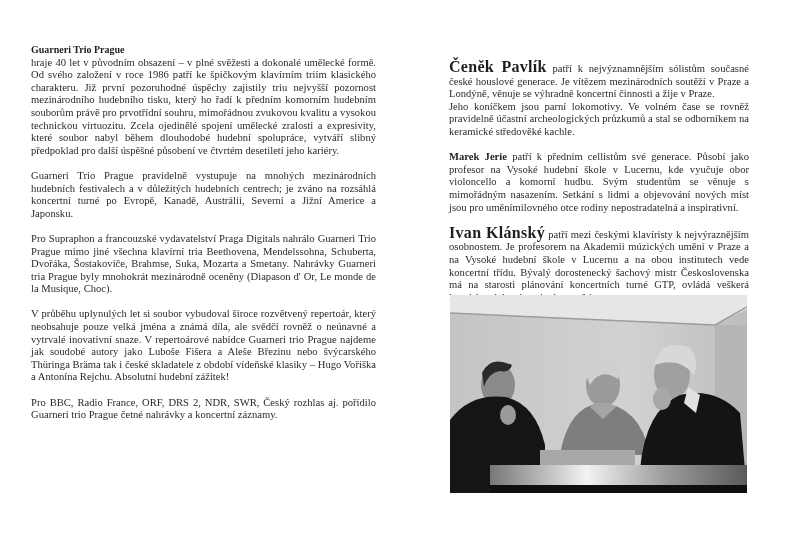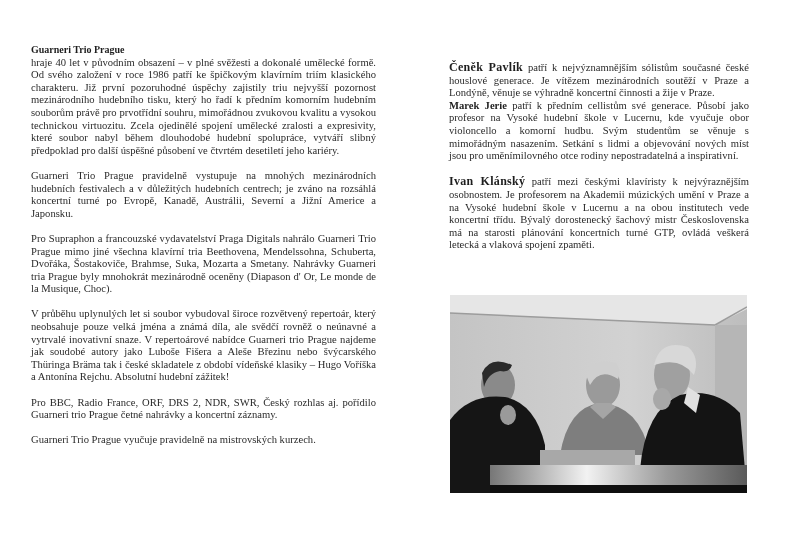--- a/index.html
+++ b/index.html
@@ -6,42 +6,42 @@
   body {
     width: 800px; height: 559px; background: #ffffff; position: relative; overflow: hidden;
     font-family: "Liberation Serif", "DejaVu Serif", serif; color: #2a2a2a;
   }
   .col { position: absolute; font-size: 10.6px; line-height: 12.6px; }
   .left { left: 31px; top: 44px; width: 345px; }
   .right { left: 449px; top: 61px; width: 300px; }
   p { margin: 0 0 12.6px 0; text-align: justify; }
   .title { font-weight: bold; font-size: 10px; color: #1e1e1e; display: block; line-height: 12.6px; }
   .name { font-weight: bold; color: #1e1e1e; }
-  .name.big { font-size: 12px; letter-spacing: 0.3px; }
+  .name.big { font-size: 16px; letter-spacing: 0.3px; }
   .photo {
     position: absolute; left: 450px; top: 295px; width: 297px; height: 198px; overflow: hidden;
     background: #cfcfcf;
   }
   .photo svg { display: block; }
 </style>
 </head>
 <body>
 
 <div class="col left">
   <span class="title">Guarneri Trio Prague</span>
   <p>hraje  40 let v původním obsazení – v plné svěžesti a dokonalé umělecké formě. Od svého založení v roce 1986 patří ke špičkovým klavírním triím klasického charakteru. Již první pozoruhodné úspěchy zajistily triu nejvyšší pozornost mezinárodního hudebního tisku, který ho řadí k předním komorním hudebním souborům právě pro prvotřídní souhru, mimořádnou zvukovou kvalitu a vysokou technickou virtuozitu. Zcela ojedinělé spojení umělecké zralosti a expresivity, které soubor nabyl během dlouhodobé hudební spolupráce, vytváří slibný předpoklad pro další úspěšné působení ve čtvrtém desetiletí jeho kariéry.</p>
   <p>Guarneri Trio Prague pravidelně vystupuje na mnohých mezinárodních hudebních festivalech a v důležitých hudebních centrech; je zváno na rozsáhlá koncertní turné po Evropě, Kanadě, Austrálii, Severní a Jižní Americe a Japonsku.</p>
   <p>Pro Supraphon a francouzské vydavatelství Praga Digitals nahrálo Guarneri Trio Prague mimo jiné všechna klavírní tria Beethovena, Mendelssohna, Schuberta, Dvořáka, Šostakoviče, Brahmse, Suka, Mozarta a Smetany. Nahrávky Guarneri tria Prague byly mnohokrát mezinárodně oceněny (Diapason d' Or, Le monde de la Musique, Choc).</p>
   <p>V průběhu uplynulých let si soubor vybudoval široce rozvětvený repertoár, který neobsahuje pouze velká jména a známá díla, ale svědčí rovněž o neúnavné a vytrvalé inovativní snaze. V repertoárové nabídce Guarneri trio Prague najdeme jak soudobé autory jako Luboše Fišera a Aleše Březinu nebo švýcarského Thüringa Bräma tak i české skladatele z období vídeňské klasiky – Hugo Voříška a Antonína Rejchu. Absolutní hudební zážitek!</p>
   <p>Pro BBC, Radio France, ORF, DRS 2, NDR, SWR, Český rozhlas aj. pořídilo Guarneri trio Prague četné nahrávky a koncertní záznamy.</p>
-  <p>Guarneri Trio Prague vyučuje pravidelně na mistrovských kurzech.</p>
 </div>
 
 <div class="col right">
   <p style="margin-bottom:0"><span class="name big">Čeněk Pavlík</span><span> patří k nejvýznamnějším sólistům současné české houslové generace. Je vítězem mezinárodních soutěží v Praze a Londýně, věnuje se výhradně koncertní činnosti a žije v Praze.</span></p>
+  <p>Jeho koníčkem jsou parní lokomotivy. Ve volném čase se rovněž pravidelně účastní archeologických průzkumů a stal se odborníkem na keramické středověké kachle.</p>
   <p><span class="name">Marek Jerie</span><span> patří k předním cellistům své generace. Působí jako profesor na Vysoké hudební škole v Lucernu, kde vyučuje obor violoncello a komorní hudbu. Svým studentům se věnuje s mimořádným nasazením. Setkání s lidmi a objevování nových míst jsou pro uměnímilovného otce rodiny nepostradatelná a inspirativní.</span></p>
   <p><span class="name big">Ivan Klánský</span><span> patří mezi českými klavíristy k nejvýraznějším osobnostem. Je profesorem na Akademii múzických umění v Praze a na Vysoké hudební škole v Lucernu a na obou institutech vede koncertní třídu. Bývalý dorostenecký šachový mistr Československa má na starosti plánování koncertních turné GTP, ovládá veškerá letecká a vlaková spojení zpaměti.</span></p>
 </div>
 
 <div class="photo" title="Black-and-white photo of three men of the trio seated behind a piano">
   <svg width="297" height="198" viewBox="0 0 297 198">
     <defs>
       <linearGradient id="wall" x1="0" y1="0" x2="1" y2="0">
         <stop offset="0" stop-color="#c4c4c4"></stop>
         <stop offset="0.6" stop-color="#d2d2d2"></stop>

